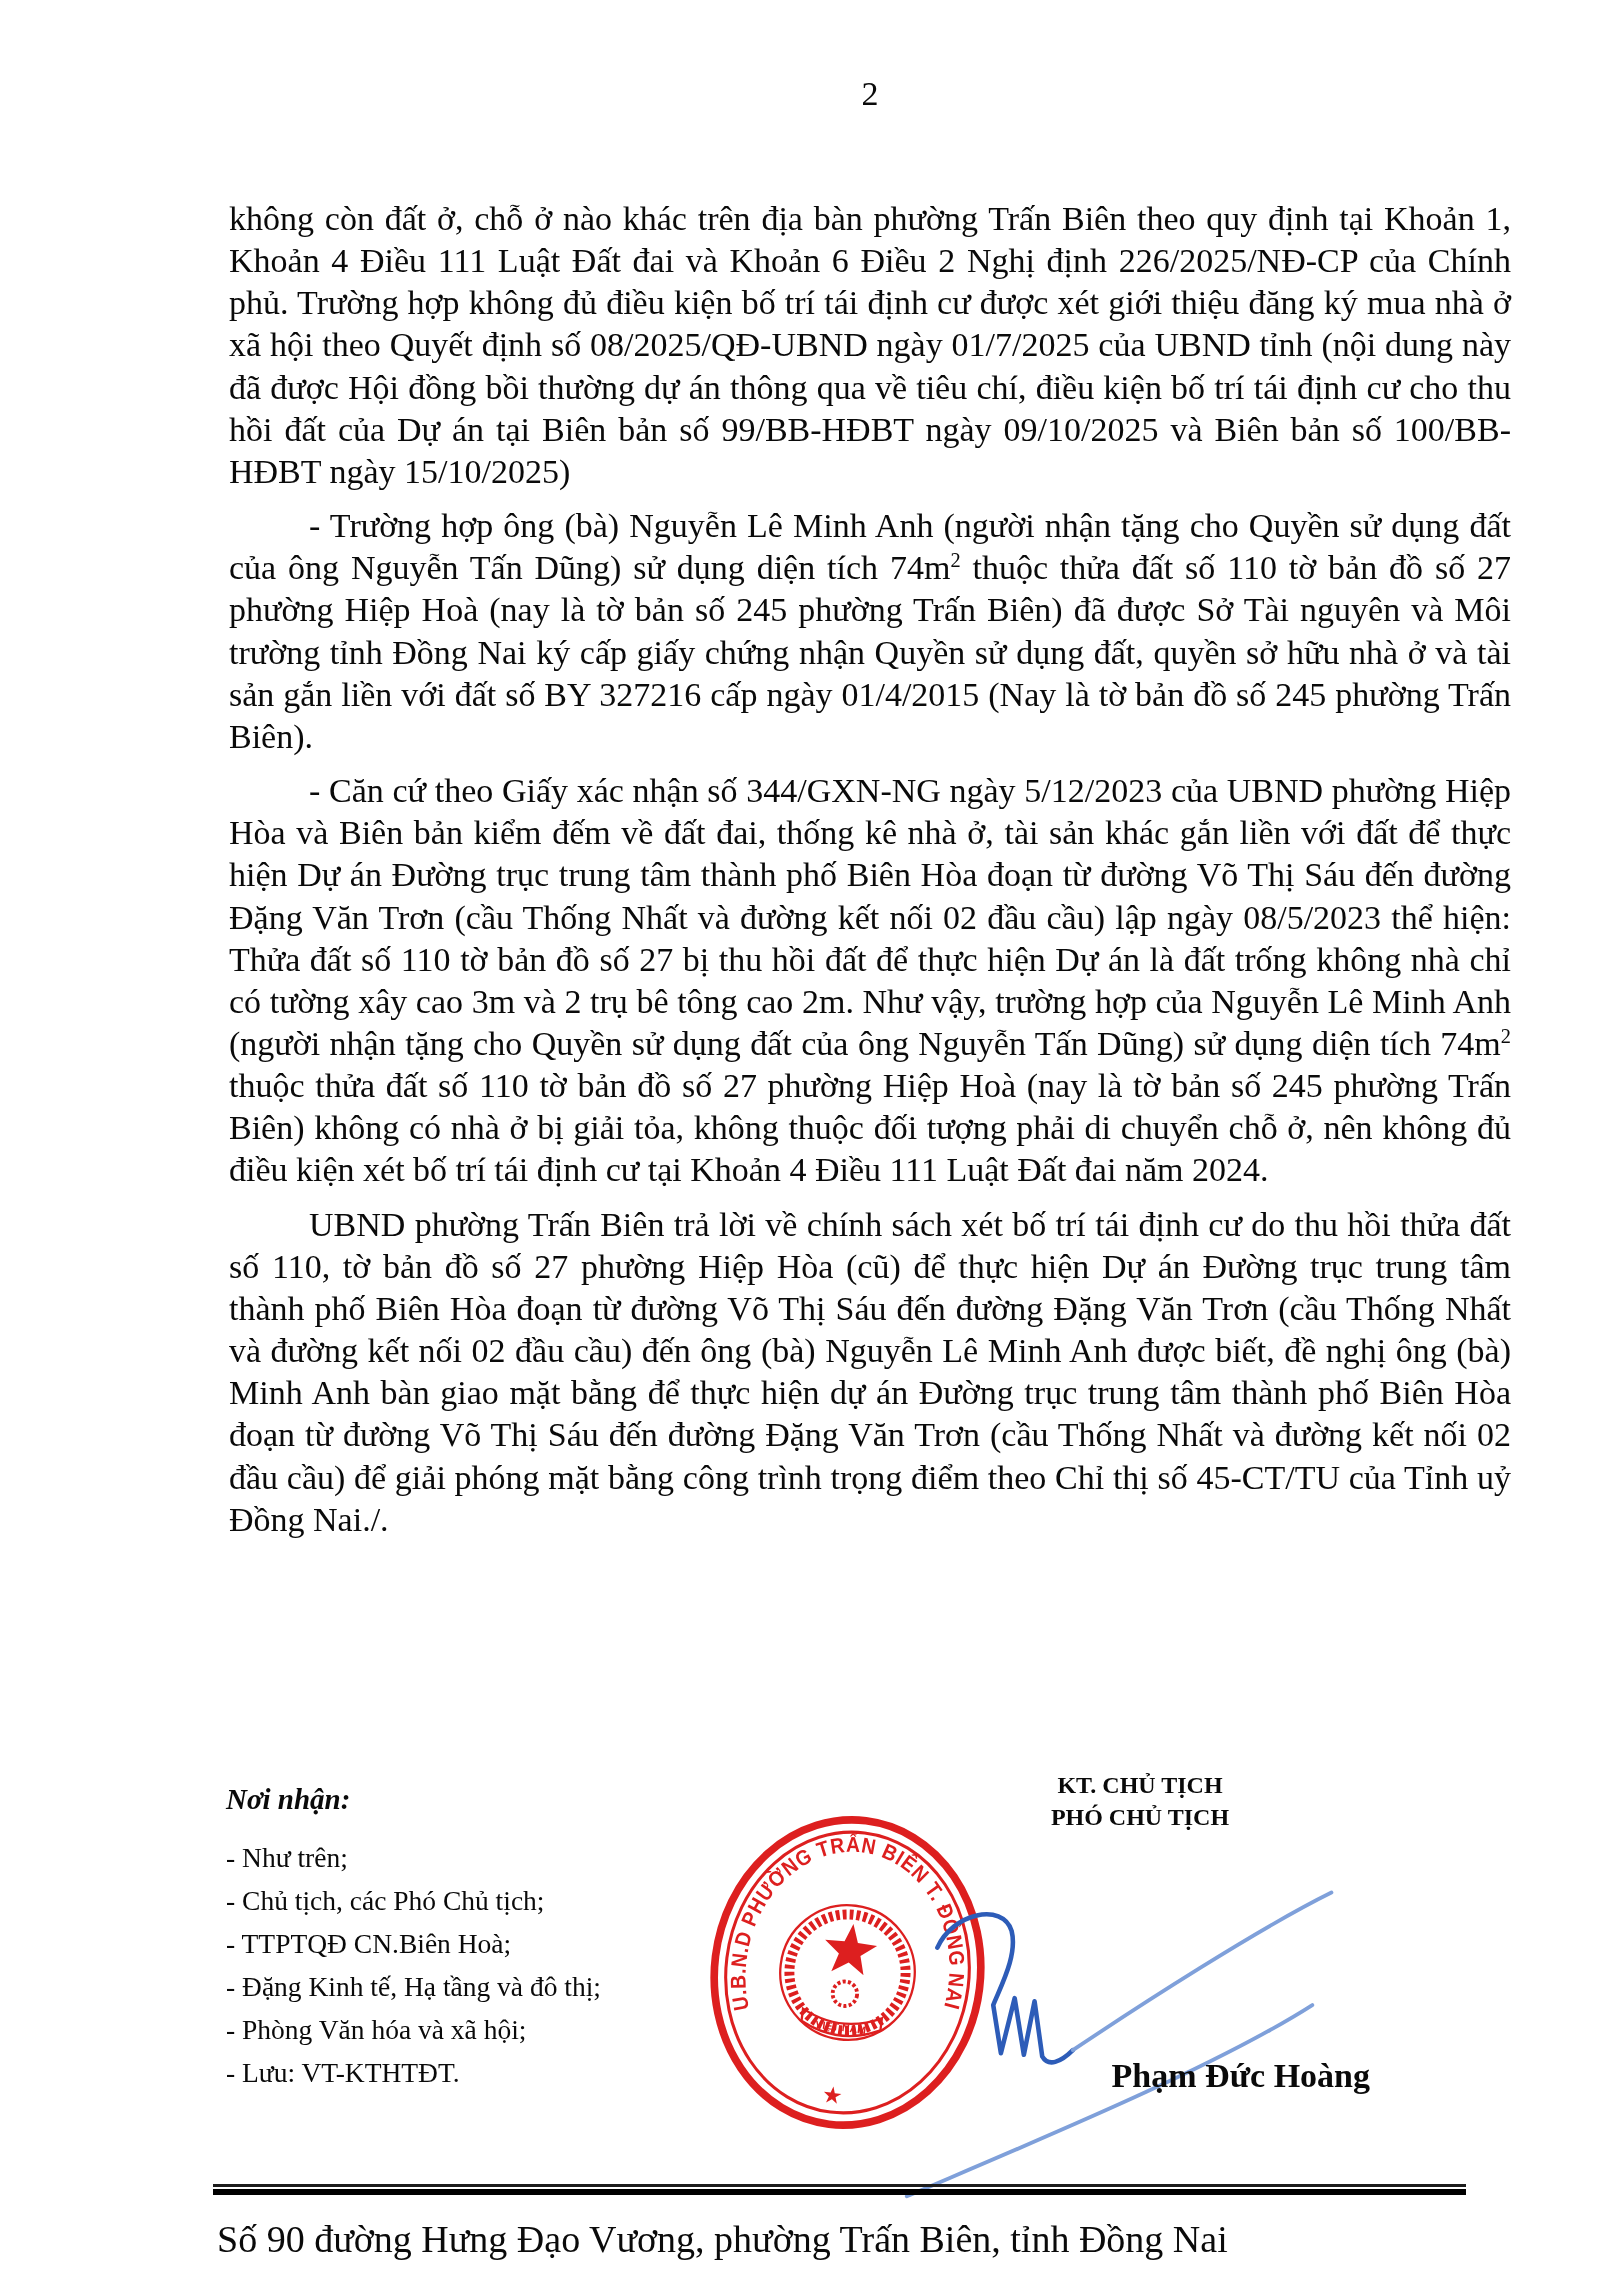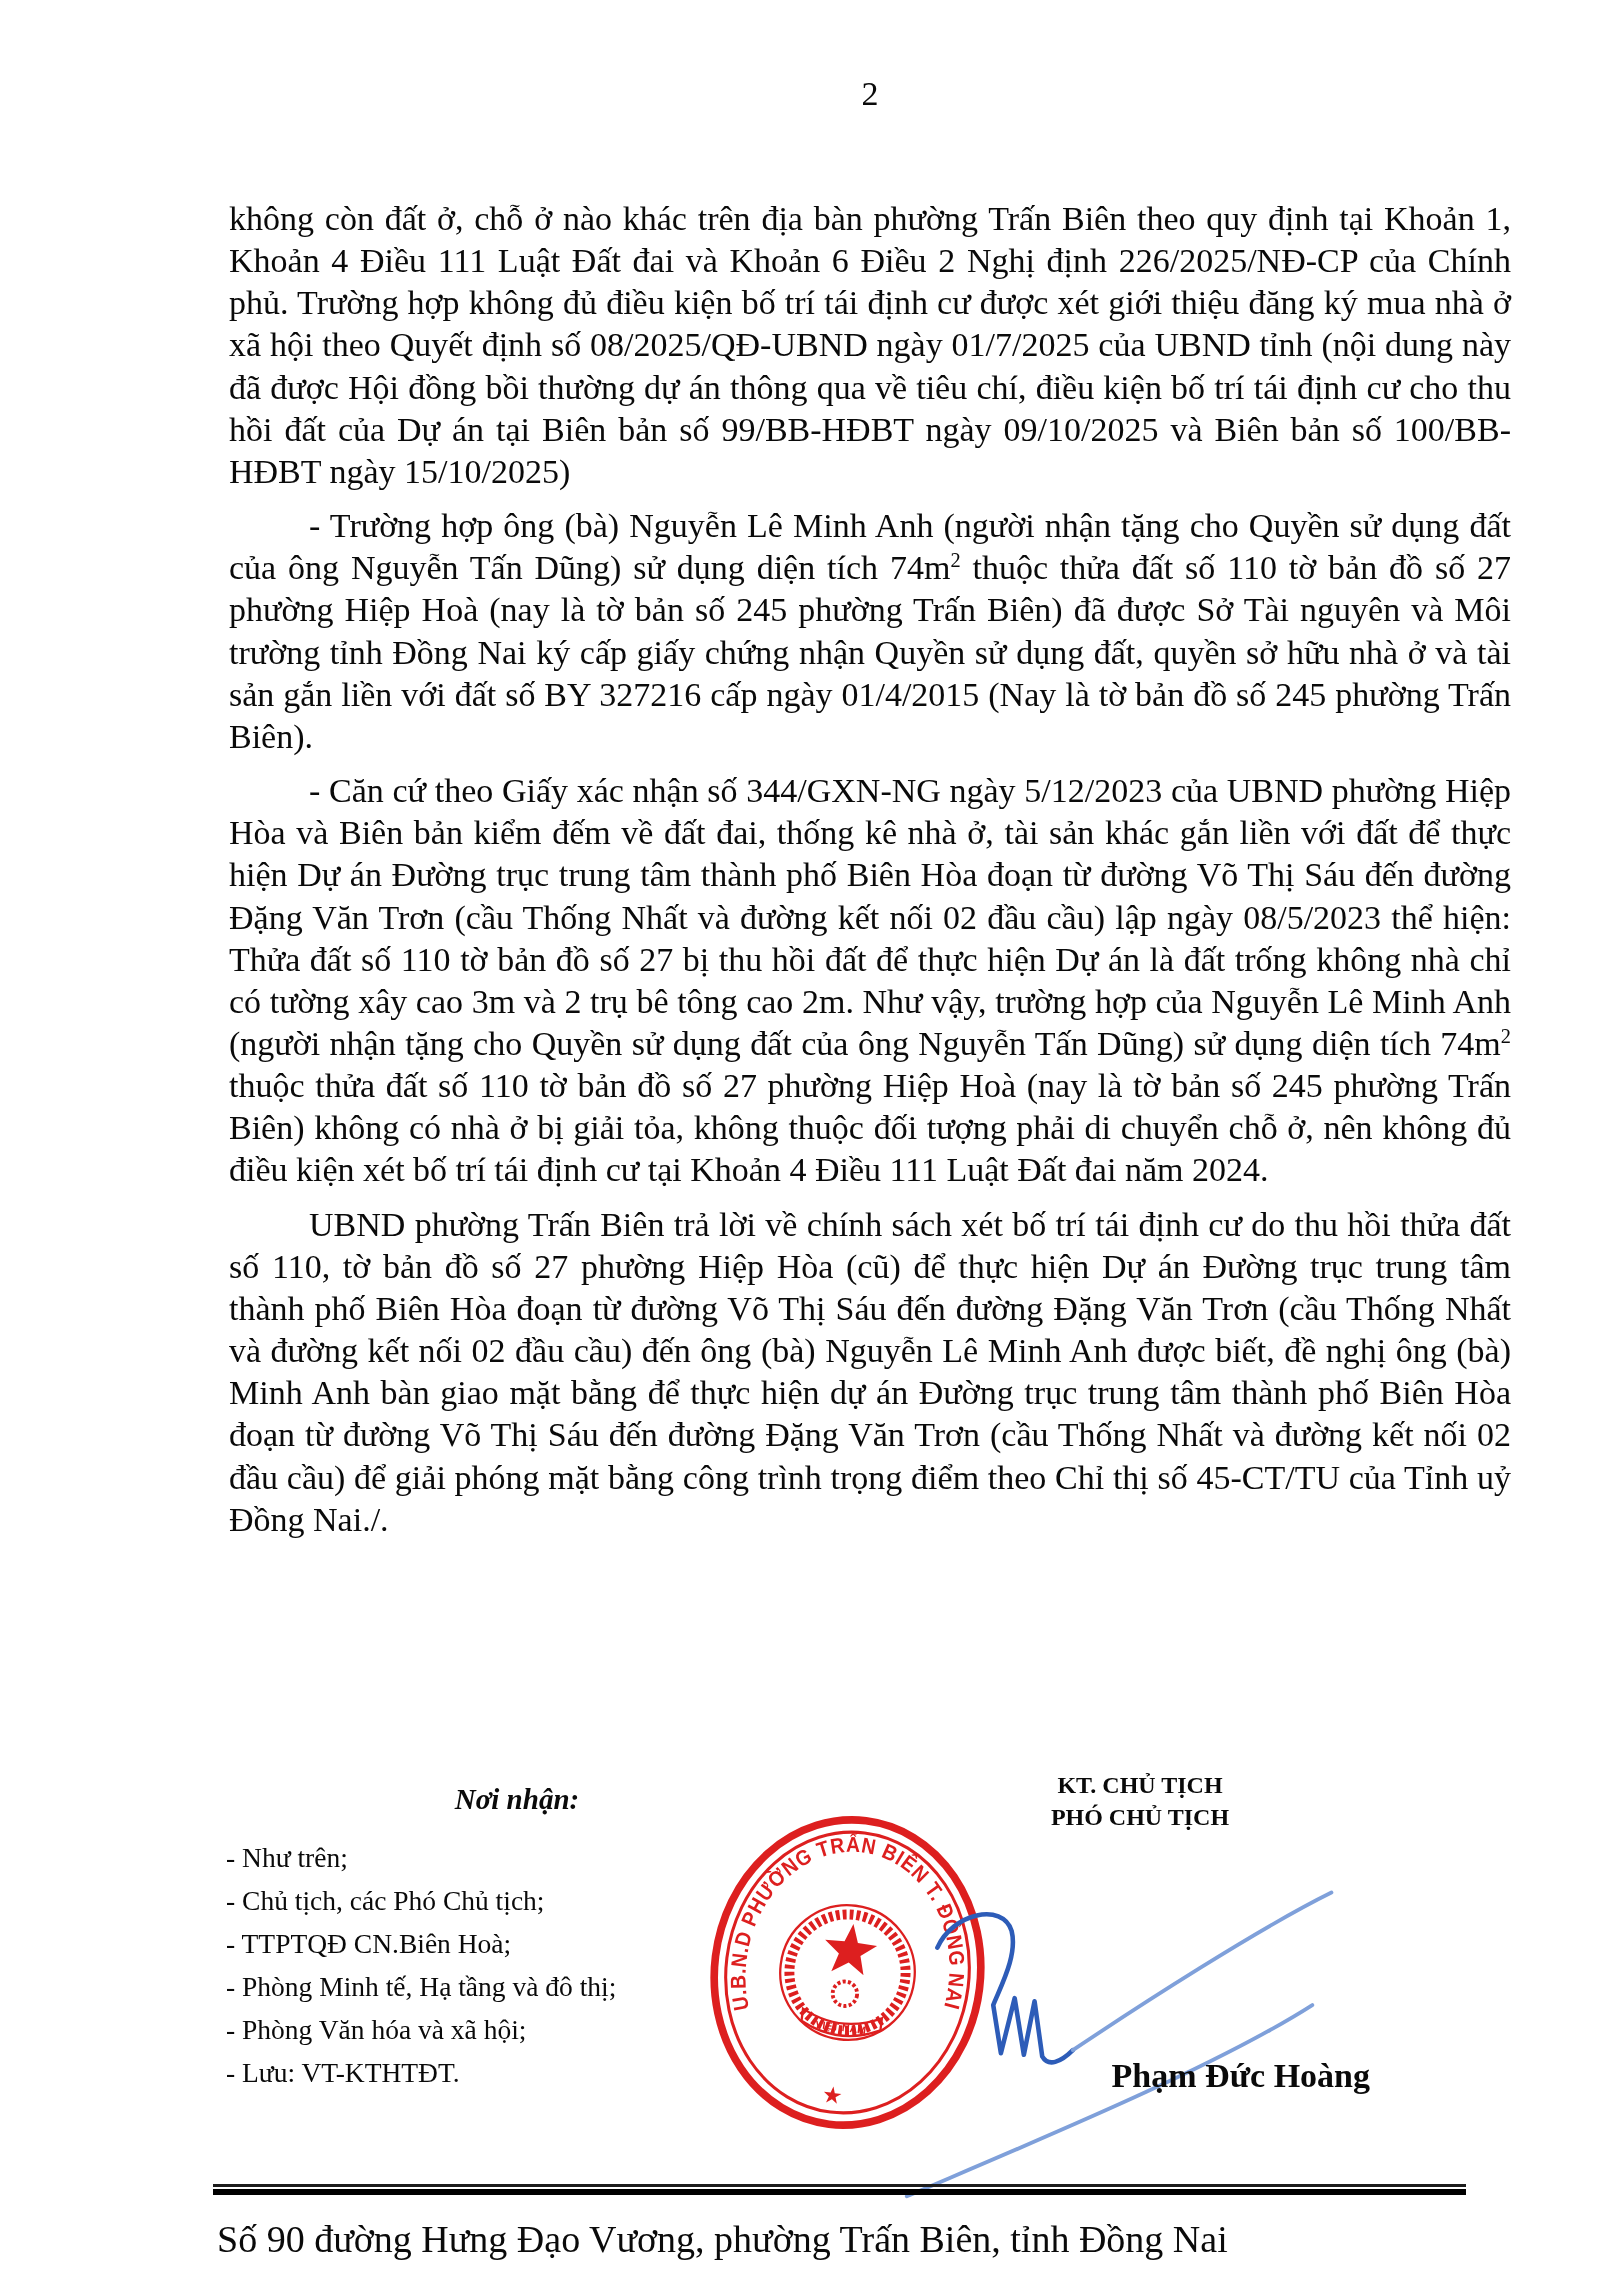--- a/index.html
+++ b/index.html
@@ -21,21 +21,21 @@
     text-align:justify;
   }
   .body-text p{margin:12px;padding:0;}
   .body-text p.indent{text-indent:80px;}
   .sup{vertical-align:super;font-size:60%;line-height:0;}
   
   .recipients{
     position:absolute;left:226px;top:1783px;width:582px;
     font-size:27.5px;
   }
-  .recipients-label{font-weight:bold;font-style:italic;font-size:29px;margin-bottom:20px;text-align:center;}
+  .recipients-label{font-weight:bold;font-style:italic;font-size:29px;margin-bottom:20px;}
   .recipient-item{line-height:43px;}
   .sign-title{
     position:absolute;left:903px;top:1769px;width:474px;
     text-align:center;font-weight:bold;font-size:24px;line-height:1.34;
   }
   .signer-name{
     position:absolute;left:911px;top:2057px;width:459px;
     text-align:right;font-weight:bold;font-size:34px;
   }
   .seal-svg{position:absolute;left:708px;top:1812px;}
@@ -60,21 +60,21 @@
     <p class="indent"><span>- Trường hợp ông (bà) Nguyễn Lê Minh Anh (người nhận tặng cho Quyền sử dụng đất của ông Nguyễn Tấn Dũng) sử dụng diện tích 74m</span><span class="sup">2</span><span> thuộc thửa đất số 110 tờ bản đồ số 27 phường Hiệp Hoà (nay là tờ bản số 245 phường Trấn Biên) đã được Sở Tài nguyên và Môi trường tỉnh Đồng Nai ký cấp giấy chứng nhận Quyền sử dụng đất, quyền sở hữu nhà ở và tài sản gắn liền với đất số BY 327216 cấp ngày 01/4/2015  (Nay là tờ bản đồ số 245 phường Trấn Biên).</span></p>
     <p class="indent"><span>- Căn cứ theo Giấy xác nhận số 344/GXN-NG ngày 5/12/2023 của UBND phường Hiệp Hòa và Biên bản kiểm đếm về đất đai, thống kê nhà ở, tài sản khác gắn liền với đất để thực hiện Dự án Đường trục trung tâm thành phố Biên Hòa đoạn từ đường Võ Thị Sáu đến đường Đặng Văn Trơn (cầu Thống Nhất và đường kết nối 02 đầu cầu) lập ngày 08/5/2023 thể hiện: Thửa đất số 110 tờ bản đồ số 27 bị thu hồi đất để thực hiện Dự án là đất trống không nhà chỉ có tường xây cao 3m và 2 trụ bê tông cao 2m. Như vậy, trường hợp của Nguyễn Lê Minh Anh (người nhận tặng cho Quyền sử dụng đất của ông Nguyễn Tấn Dũng) sử dụng diện tích 74m</span><span class="sup">2</span><span> thuộc thửa đất số 110 tờ bản đồ số 27 phường Hiệp Hoà (nay là tờ bản số 245 phường Trấn Biên) không có nhà ở bị giải tỏa, không thuộc đối tượng phải di chuyển chỗ ở, nên không đủ điều kiện xét bố trí tái định cư tại Khoản 4 Điều 111 Luật Đất đai năm 2024.</span></p>
     <p class="indent"><span>UBND phường Trấn Biên trả lời về chính sách xét bố trí tái định cư do thu hồi thửa đất số 110, tờ bản đồ số 27 phường Hiệp Hòa (cũ) để thực hiện Dự án Đường trục trung tâm thành phố Biên Hòa đoạn từ đường Võ Thị Sáu đến đường Đặng Văn Trơn (cầu Thống Nhất và đường kết nối 02 đầu cầu) đến ông (bà) Nguyễn Lê Minh Anh được biết, đề nghị ông (bà) Minh Anh bàn giao mặt bằng để thực hiện dự án Đường trục trung tâm thành phố Biên Hòa đoạn từ đường Võ Thị Sáu đến đường Đặng Văn Trơn (cầu Thống Nhất và đường kết nối 02 đầu cầu) để giải phóng mặt bằng công trình trọng điểm theo Chỉ thị số 45-CT/TU của Tỉnh uỷ Đồng Nai./.</span></p>
   </div>
 
   <div class="recipients">
     <div class="recipients-label">Nơi nhận:</div>
     <div class="recipient-item">- Như trên;</div>
     <div class="recipient-item">- Chủ tịch, các Phó Chủ tịch;</div>
     <div class="recipient-item">- TTPTQĐ CN.Biên Hoà;</div>
-    <div class="recipient-item">- Phòng Minh tế, Hạ tầng và đô thị;</div>
+    <div class="recipient-item">- Đặng Kinh tế, Hạ tầng và đô thị;</div>
     <div class="recipient-item">- Phòng Văn hóa và xã hội;</div>
     <div class="recipient-item">- Lưu: VT-KTHTĐT.</div>
   </div>
 
   <div class="sign-title">
     <div>KT. CHỦ TỊCH</div>
     <div>PHÓ CHỦ TỊCH</div>
   </div>
 
   <svg class="seal-svg" width="279" height="321" viewBox="0 0 364 420">

